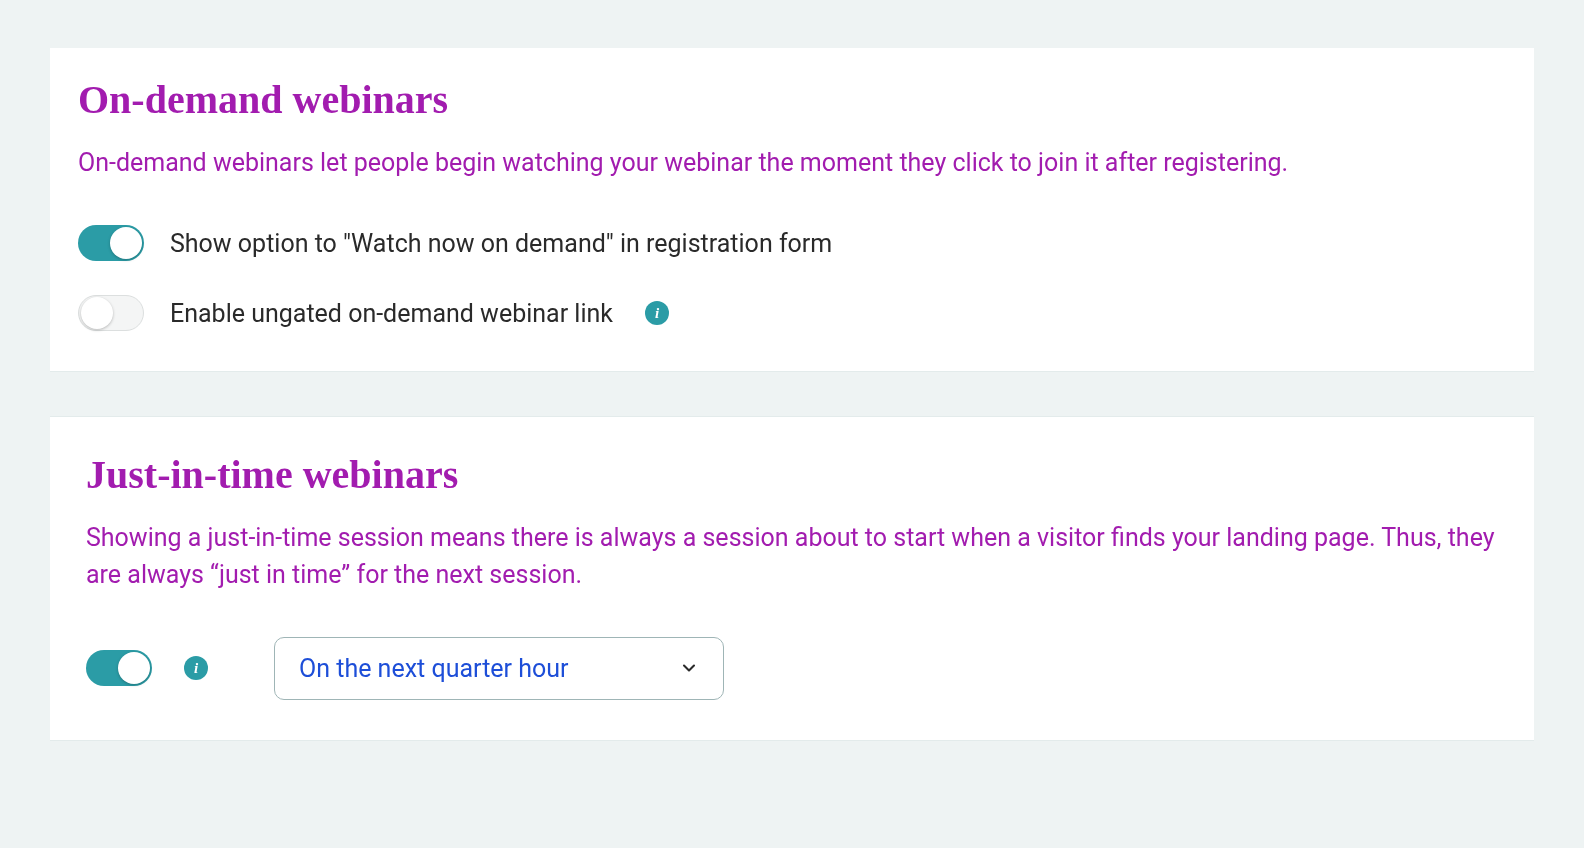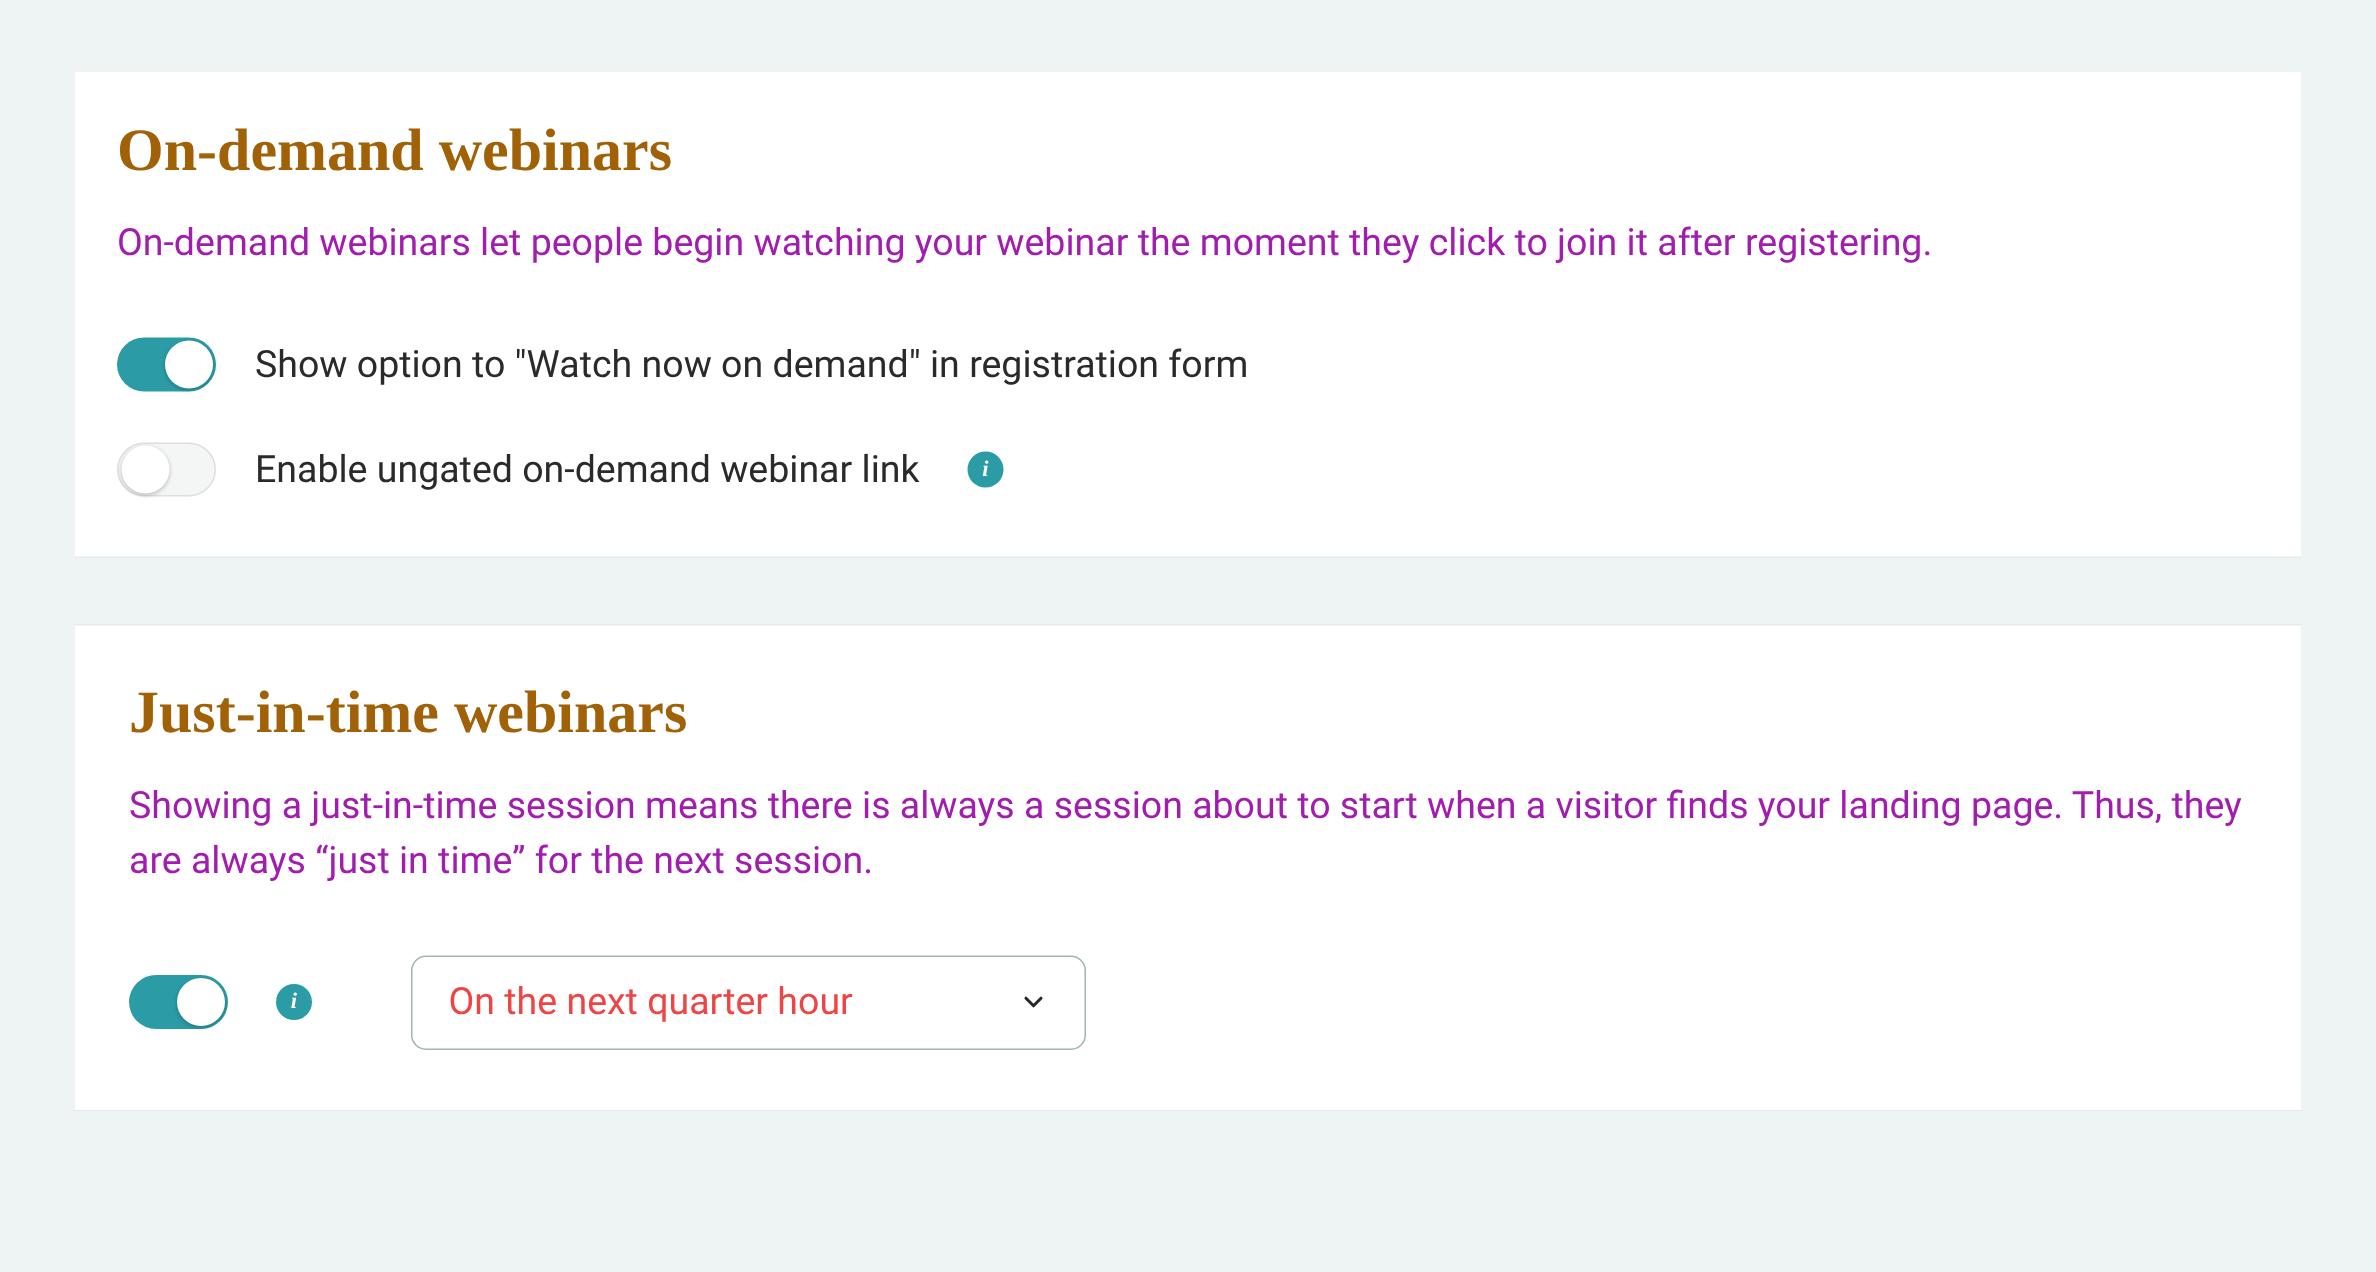--- a/index.html
+++ b/index.html
@@ -18,21 +18,21 @@
   .card + .card {
     margin-top: 44px;
     border-top: 1px solid #e3ebeb;
     padding-top: 34px;
     padding-left: 36px;
   }
   .section-title {
     font-family: Georgia, "Times New Roman", serif;
     font-size: 40px;
     font-weight: 600;
-    color: #a16207;
+    color: #a21caf;
     margin-bottom: 22px;
   }
   .section-desc {
     font-size: 25px;
     line-height: 1.45;
     color: #a21caf;
     margin-bottom: 44px;
   }
   .option-row {
     display: flex;
@@ -87,21 +87,21 @@
     cursor: pointer;
   }
   .select {
     display: flex;
     align-items: center;
     justify-content: space-between;
     border: 1.5px solid #9fb5b6;
     border-radius: 10px;
     padding: 16px 24px;
     font-size: 25px;
-    color: #ef4444;
+    color: #1d4ed8;
     min-width: 450px;
     margin-left: 40px;
     cursor: pointer;
   }
   .chevron {
     width: 20px;
     height: 20px;
     flex: 0 0 auto;
   }
   .chevron svg { display: block; }

